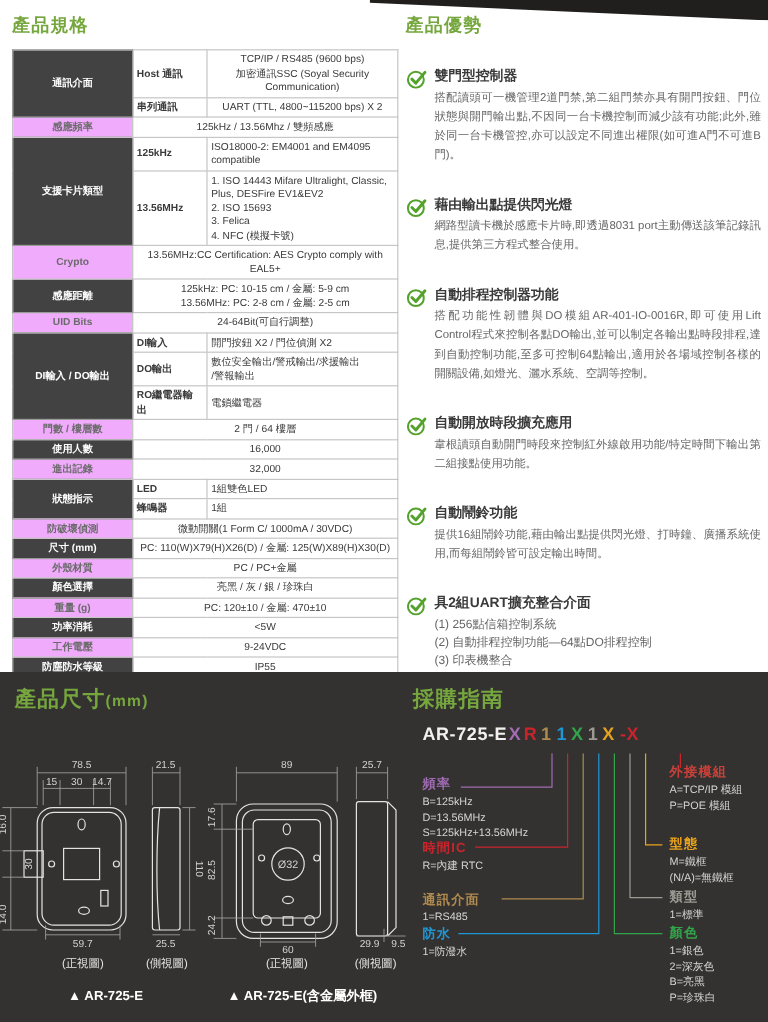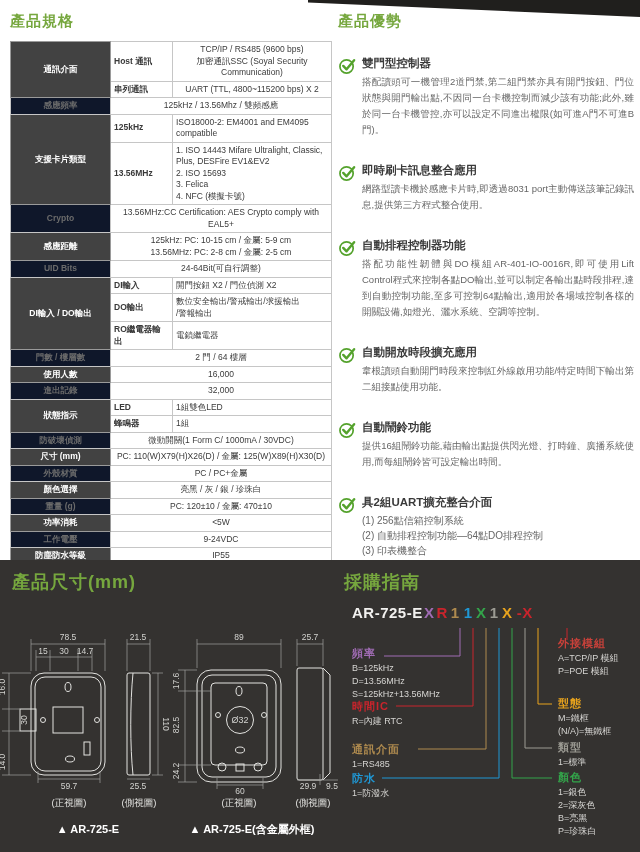--- a/index.html
+++ b/index.html
@@ -5,27 +5,27 @@
   html,body{margin:0;padding:0;}
   body{
     width:640px;height:852px;position:relative;background:#ffffff;
     font-family:"Liberation Sans","DejaVu Sans",sans-serif;
     -webkit-font-smoothing:antialiased;overflow:hidden;color:#3c3c3c;
   }
   .wedge{position:absolute;top:0;left:308px;width:332px;height:17px;background:#201f1d;
     clip-path:polygon(0 0,100% 0,100% 100%,0 14%);}
   .sec-title{color:#76a73e;font-weight:bold;font-size:15px;letter-spacing:1px;}
   .sec-title.small{font-size:18px;}
-  .unit{font-size:18px;}
+  .unit{font-size:13px;}
   
   #spec{position:absolute;left:10px;top:12px;width:324px;}
   #spec table{border-collapse:collapse;width:322px;margin-top:10px;table-layout:fixed;}
   #spec col.c1{width:100px;} #spec col.c2{width:62px;}
   #spec th,#spec td{border:1px solid #c6c6c6;font-size:8.5px;line-height:11.5px;padding:2px 3px;vertical-align:middle;}
-  #spec th.lbl{font-weight:bold;color:#6b6b6b;background:#0f172a;text-align:center;}
+  #spec th.lbl{font-weight:bold;color:#6b6b6b;background:#f0abfc;text-align:center;}
   #spec th.lbl.dark{background:#424242;color:#fff;border-color:#9a9a9a;}
   #spec td.sub{font-weight:bold;color:#3a3a3a;text-align:left;}
   #spec td.val{text-align:center;white-space:pre-line;color:#3a3a3a;}
   #spec td.val.left{text-align:left;}
   
   #adv{position:absolute;left:338px;top:12px;width:296px;}
   .adv-item{display:flex;margin-top:25px;}
   .adv-ico{flex:0 0 24px;padding-top:1px;}
   .adv-title{font-size:11.5px;font-weight:bold;color:#3a3a3a;margin-bottom:3px;}
   .adv-text{font-size:9.5px;color:#666;line-height:16px;text-align:justify;}
@@ -197,21 +197,21 @@
           <div class="adv-title">雙門型控制器</div>
           <div class="adv-text">搭配讀頭可一機管理2道門禁,第二組門禁亦具有開門按鈕、門位狀態與開門輸出點,不因同一台卡機控制而減少該有功能;此外,雖於同一台卡機管控,亦可以設定不同進出權限(如可進A門不可進B門)。</div>
         </div>
       </div>
       <div class="adv-item">
         <span class="adv-ico"><svg width="19" height="17" viewBox="0 0 20 18">
             <circle cx="9" cy="10" r="7" stroke="#54a22c" stroke-width="1.8" fill="none"></circle>
             <path d="M5.5 9.5 L9 13 L17 3.5" stroke="#54a22c" stroke-width="2.6" fill="none" stroke-linecap="round" stroke-linejoin="round"></path>
           </svg></span>
         <div class="adv-body">
-          <div class="adv-title">即時刷卡訊息整合應用</div>
+          <div class="adv-title">藉由輸出點提供閃光燈</div>
           <div class="adv-text">網路型讀卡機於感應卡片時,即透過8031 port主動傳送該筆記錄訊息,提供第三方程式整合使用。</div>
         </div>
       </div>
       <div class="adv-item">
         <span class="adv-ico"><svg width="19" height="17" viewBox="0 0 20 18">
             <circle cx="9" cy="10" r="7" stroke="#54a22c" stroke-width="1.8" fill="none"></circle>
             <path d="M5.5 9.5 L9 13 L17 3.5" stroke="#54a22c" stroke-width="2.6" fill="none" stroke-linecap="round" stroke-linejoin="round"></path>
           </svg></span>
         <div class="adv-body">
           <div class="adv-title">自動排程控制器功能</div>

